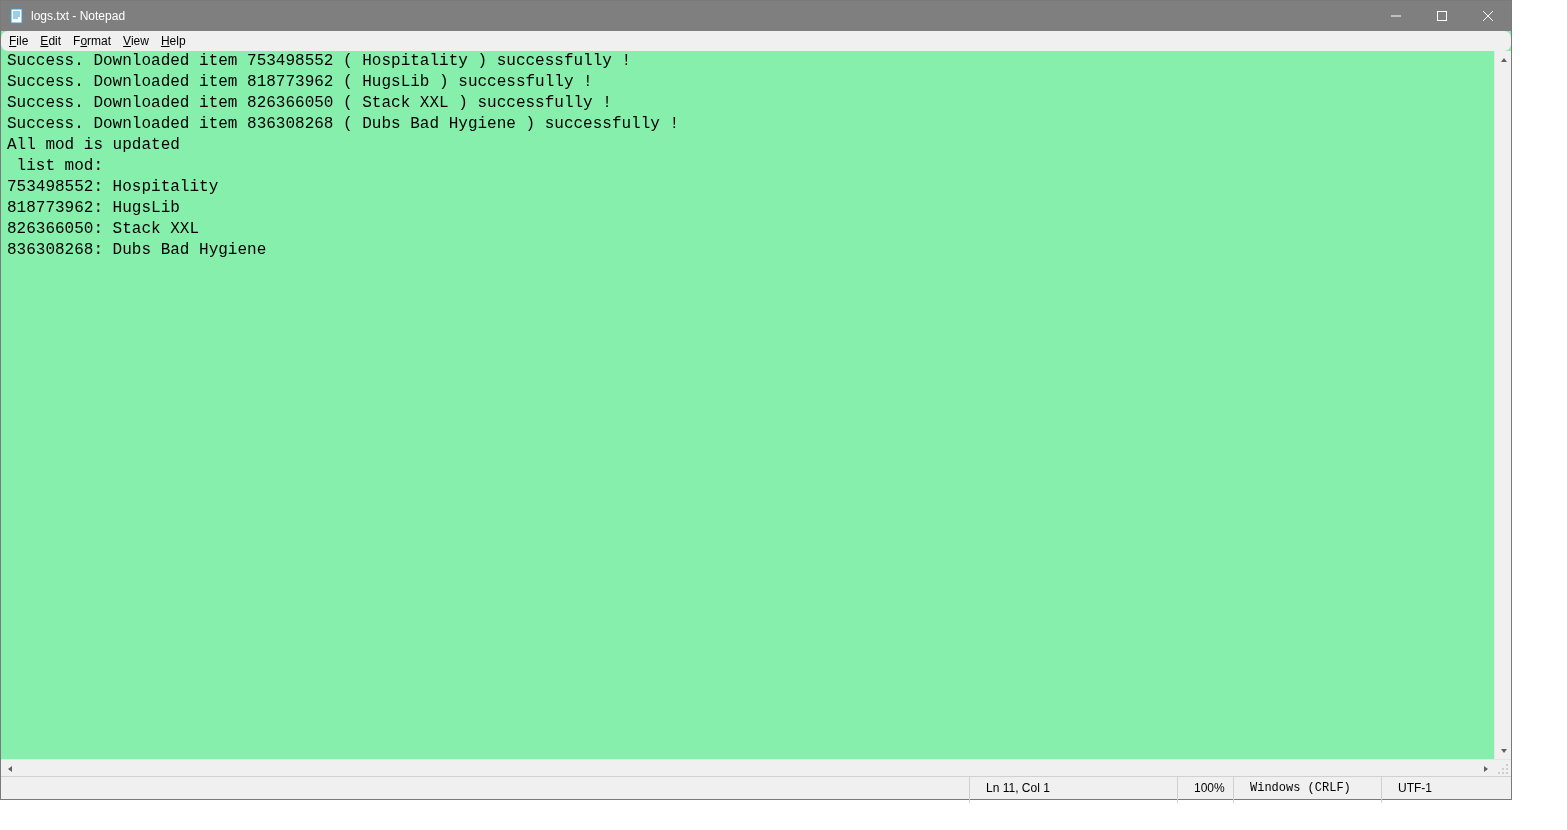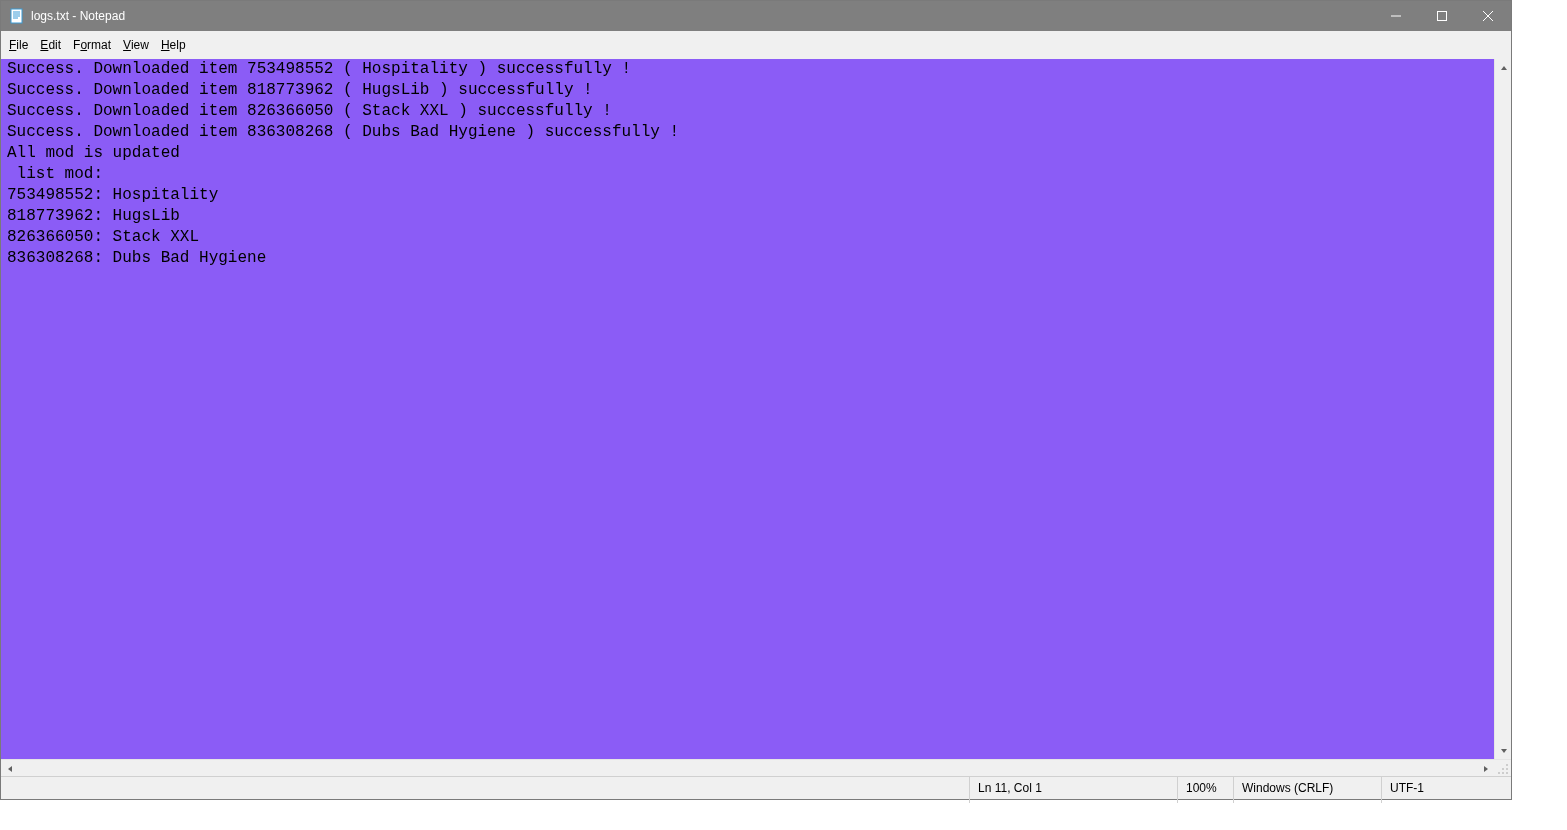--- a/index.html
+++ b/index.html
@@ -1,42 +1,42 @@
 <!DOCTYPE html>
 <html><head>
 <meta charset="utf-8">
 <style>
   * { margin: 0; padding: 0; box-sizing: border-box; }
   html, body { width: 100%; height: 100%; font-family: "Segoe UI", Tahoma, sans-serif; font-size: 12px; background: #fff; overflow: hidden; }
-  .window { width: 1512px; height: 800px; border: 1px solid #7a7a7a; display: flex; flex-direction: column; background: #8b5cf6; }
+  .window { width: 1512px; height: 800px; border: 1px solid #7a7a7a; display: flex; flex-direction: column; background: #86efac; }
   .titlebar { height: 30px; background: #7f7f7f; display: flex; align-items: center; color: #fff; }
   .titlebar .icon { width: 16px; height: 16px; margin: 0 6px 0 8px; display: inline-flex; }
   .titlebar .title { flex: 1; font-size: 12px; }
   .titlebar .btn { width: 46px; height: 30px; display: flex; align-items: center; justify-content: center; color: #fff; }
   .titlebar .btn svg { display: block; }
-  .menubar { height: 28px; background: #f0f0f0; display: flex; align-items: center; padding: 0 2px; color: #000; font-size: 12px; }
+  .menubar { height: 20px; background: #f0f0f0; display: flex; align-items: center; padding: 0 2px; color: #000; font-size: 12px; border-radius: 7px; }
   .menubar .menuitem { padding: 0 6px; height: 20px; line-height: 20px; }
   .menubar .menuitem .uline { text-decoration: underline; }
   .content-wrap { flex: 1; display: flex; min-height: 0; justify-content: space-between; }
   .text-area { flex: 1; padding: 0 2px 0 6px; font-family: Consolas, "Courier New", monospace; font-size: 16px; line-height: 21px; white-space: pre; overflow: hidden; color: #000; }
   .vscroll { width: 17px; background: #f0f0f0; position: relative; border-left: 1px solid #e5e5e5; }
   .vscroll .arrow { width: 17px; height: 17px; display: flex; align-items: center; justify-content: center; position: absolute; left: 0; color: #606060; }
   .vscroll .arrow.up { top: 0; }
   .vscroll .arrow.down { bottom: 0; }
   .hscroll { height: 17px; background: #f0f0f0; border-top: 1px solid #e5e5e5; position: relative; }
   .hscroll .arrow { width: 17px; height: 17px; display: flex; align-items: center; justify-content: center; position: absolute; top: 0; color: #606060; }
   .hscroll .arrow.left { left: 0; }
   .hscroll .arrow.right { right: 17px; }
   .hscroll .grip { position: absolute; right: 0; top: 0; width: 17px; height: 17px; }
   .statusbar { height: 23px; background: #f0f0f0; border-top: 1px solid #d0d0d0; display: flex; align-items: center; font-size: 12px; color: #000; }
   .statusbar .spacer { flex: 1; }
-  .statusbar .cell { border-left: 1px solid #d0d0d0; height: 29px; display: flex; align-items: center; padding: 0 8px; }
+  .statusbar .cell { border-left: 1px solid #d0d0d0; height: 29px; display: flex; align-items: center; padding: 0 16px; }
   .statusbar .cell.pos { width: 160px; }
   .statusbar .cell.zoom { width: 56px; margin-left: 48px; }
-  .statusbar .cell.eol { width: 148px; }
+  .statusbar .cell.eol { width: 148px; font-family: Liberation Mono, monospace; }
   .statusbar .cell.enc { width: 130px; }
 </style>
 </head>
 <body>
 
 <div class="window">
 
   <div class="titlebar">
     <span class="icon">
       <svg width="16" height="16" viewBox="0 0 16 16">

